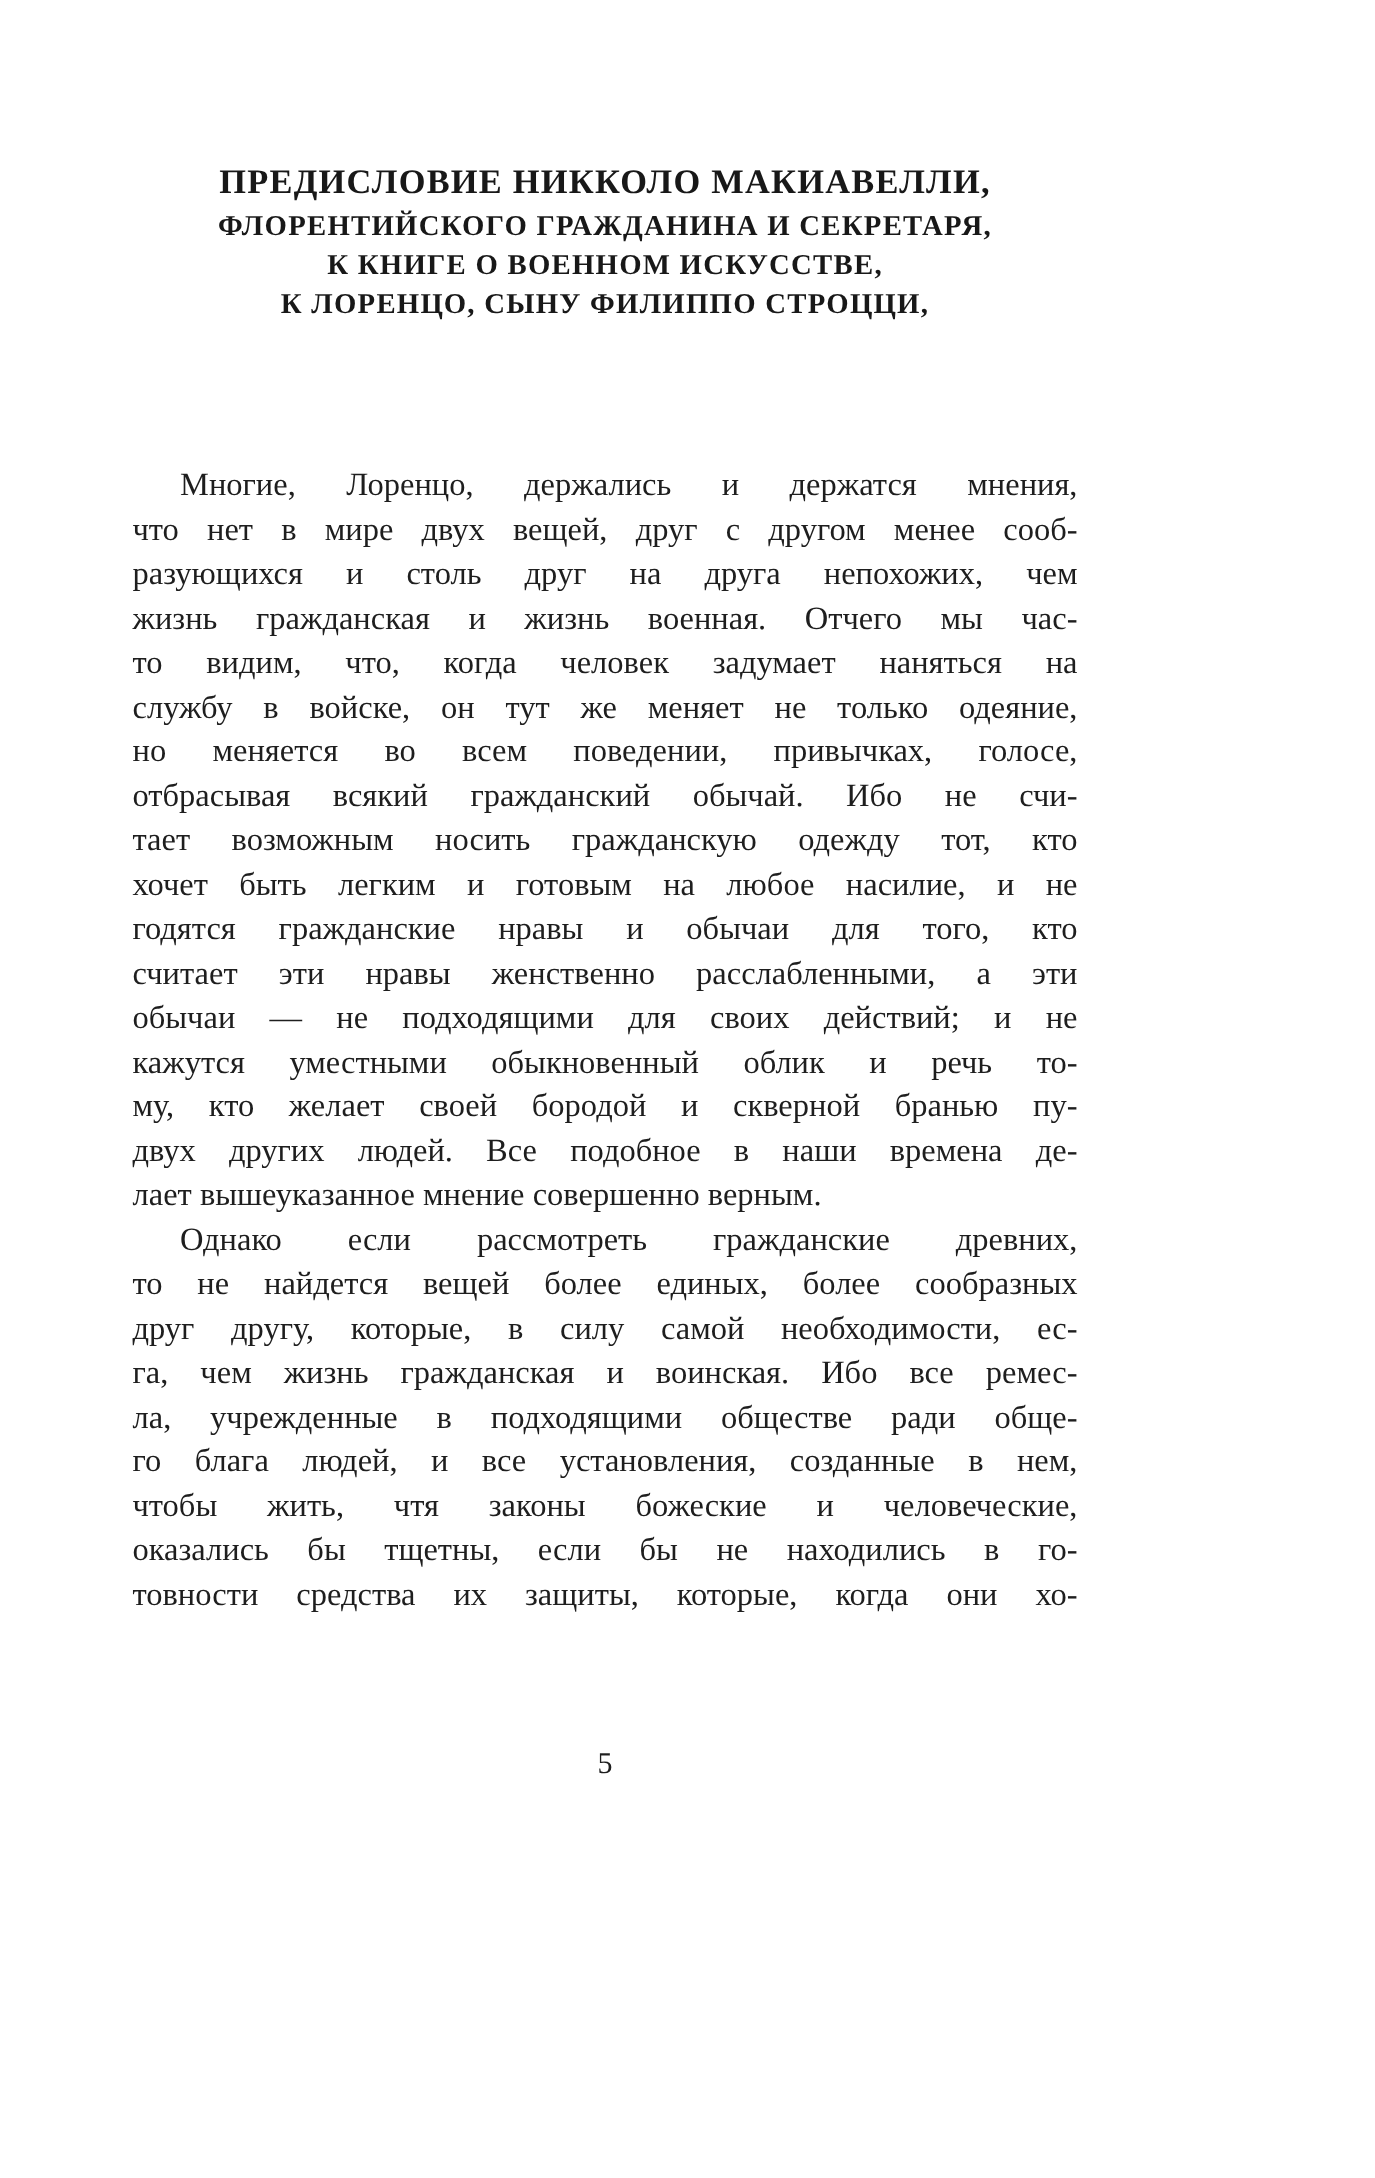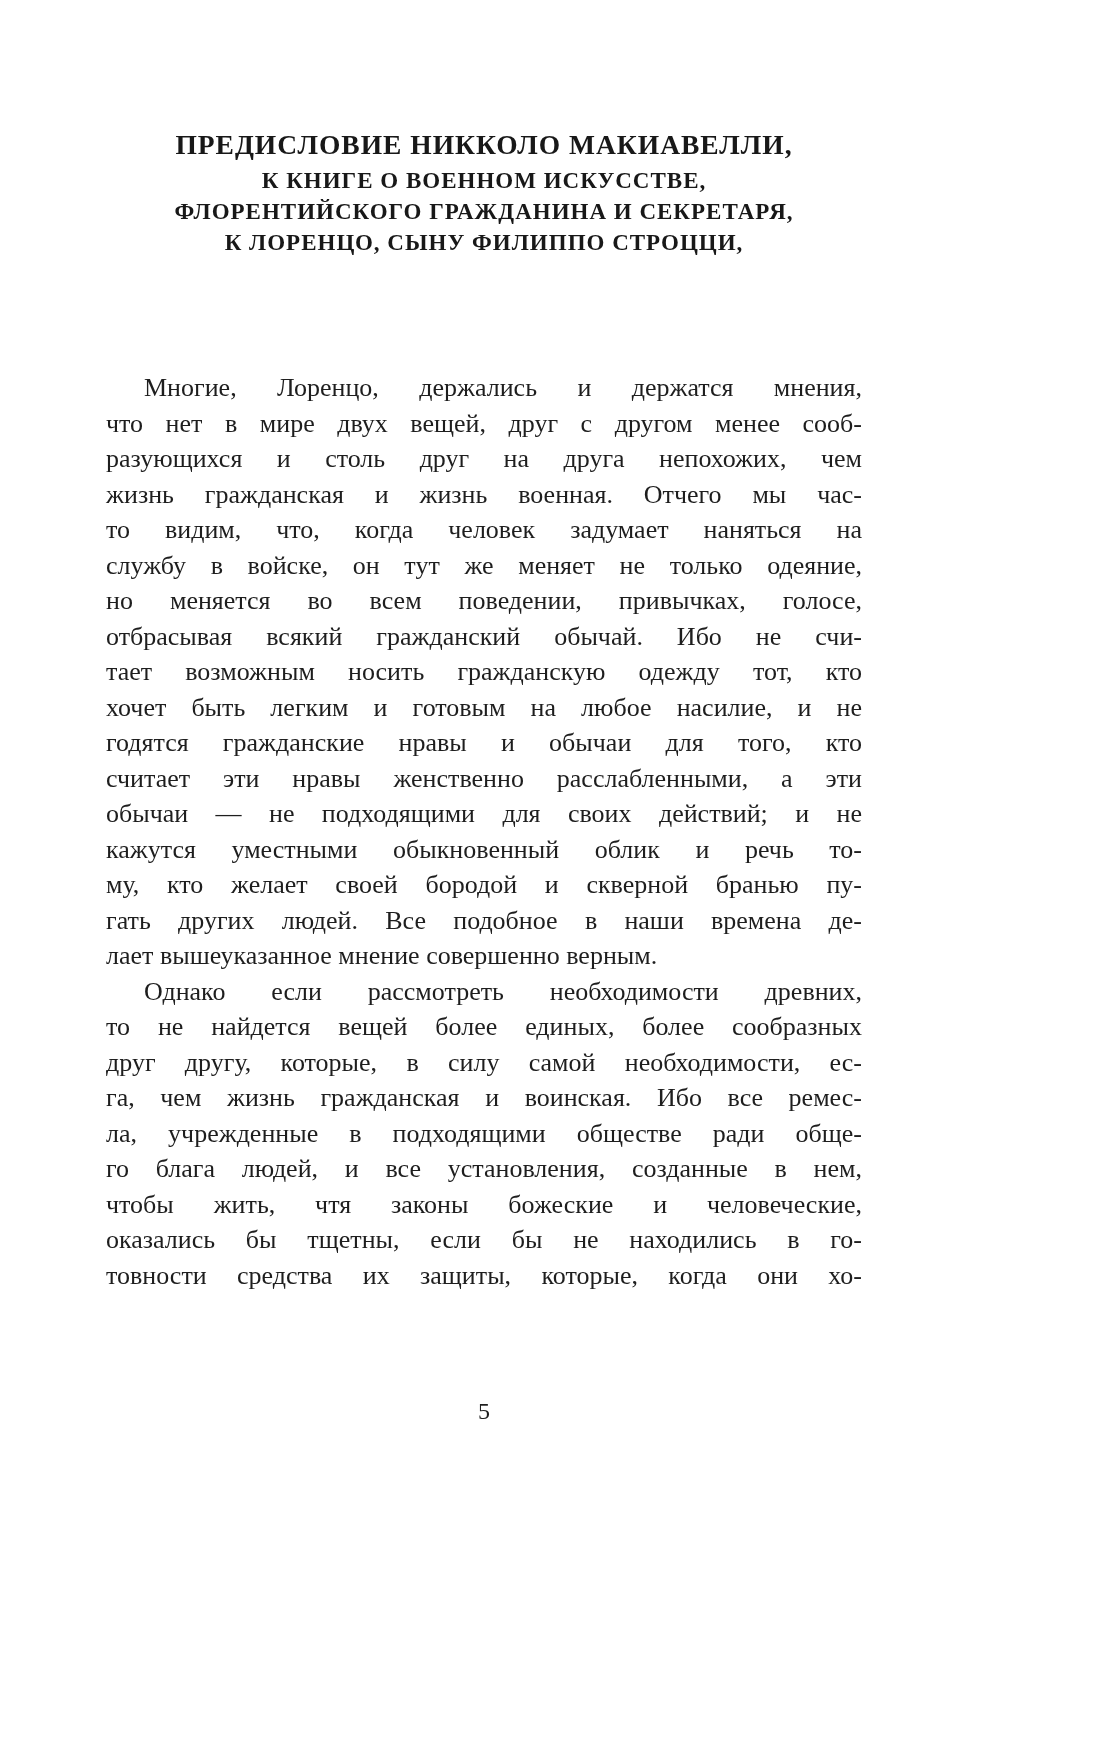--- a/index.html
+++ b/index.html
@@ -65,47 +65,47 @@
   }
 </style>
 </head>
 <body>
 
 <div class="page">
   <div class="content">
 
     <div class="heading">
         <div class="heading-line">ПРЕДИСЛОВИЕ НИККОЛО МАКИАВЕЛЛИ,</div>
+        <div class="heading-line">ФЛОРЕНТИЙСКОГО ГРАЖДАНИНА И СЕКРЕТАРЯ,</div>
         <div class="heading-line">К КНИГЕ О ВОЕННОМ ИСКУССТВЕ,</div>
-        <div class="heading-line">ФЛОРЕНТИЙСКОГО ГРАЖДАНИНА И СЕКРЕТАРЯ,</div>
         <div class="heading-line">К ЛОРЕНЦО, СЫНУ ФИЛИППО СТРОЦЦИ,</div>
       </div>
 
     <div class="body-text">
       <div class="paragraph final-line-short">
           <div class="line">Многие, Лоренцо, держались и держатся мнения,</div>
           <div class="line">что нет в мире двух вещей, друг с другом менее сооб-</div>
           <div class="line">разующихся и столь друг на друга непохожих, чем</div>
           <div class="line">жизнь гражданская и жизнь военная. Отчего мы час-</div>
           <div class="line">то видим, что, когда человек задумает наняться на</div>
           <div class="line">службу в войске, он тут же меняет не только одеяние,</div>
           <div class="line">но меняется во всем поведении, привычках, голосе,</div>
           <div class="line">отбрасывая всякий гражданский обычай. Ибо не счи-</div>
           <div class="line">тает возможным носить гражданскую одежду тот, кто</div>
           <div class="line">хочет быть легким и готовым на любое насилие, и не</div>
           <div class="line">годятся гражданские нравы и обычаи для того, кто</div>
           <div class="line">считает эти нравы женственно расслабленными, а эти</div>
           <div class="line">обычаи — не подходящими для своих действий; и не</div>
           <div class="line">кажутся уместными обыкновенный облик и речь то-</div>
           <div class="line">му, кто желает своей бородой и скверной бранью пу-</div>
-          <div class="line">гать других людей. Все подобное в наши времена де-</div>
+          <div class="line">двух других людей. Все подобное в наши времена де-</div>
           <div class="line">лает вышеуказанное мнение совершенно верным.</div>
         </div>
       <div class="paragraph">
-          <div class="line">Однако если рассмотреть необходимости древних,</div>
+          <div class="line">Однако если рассмотреть гражданские древних,</div>
           <div class="line">то не найдется вещей более единых, более сообразных</div>
           <div class="line">друг другу, которые, в силу самой необходимости, ес-</div>
           <div class="line">га, чем жизнь гражданская и воинская. Ибо все ремес-</div>
           <div class="line">ла, учрежденные в подходящими обществе ради обще-</div>
           <div class="line">го блага людей, и все установления, созданные в нем,</div>
           <div class="line">чтобы жить, чтя законы божеские и человеческие,</div>
           <div class="line">оказались бы тщетны, если бы не находились в го-</div>
           <div class="line">товности средства их защиты, которые, когда они хо-</div>
         </div>
     </div>

